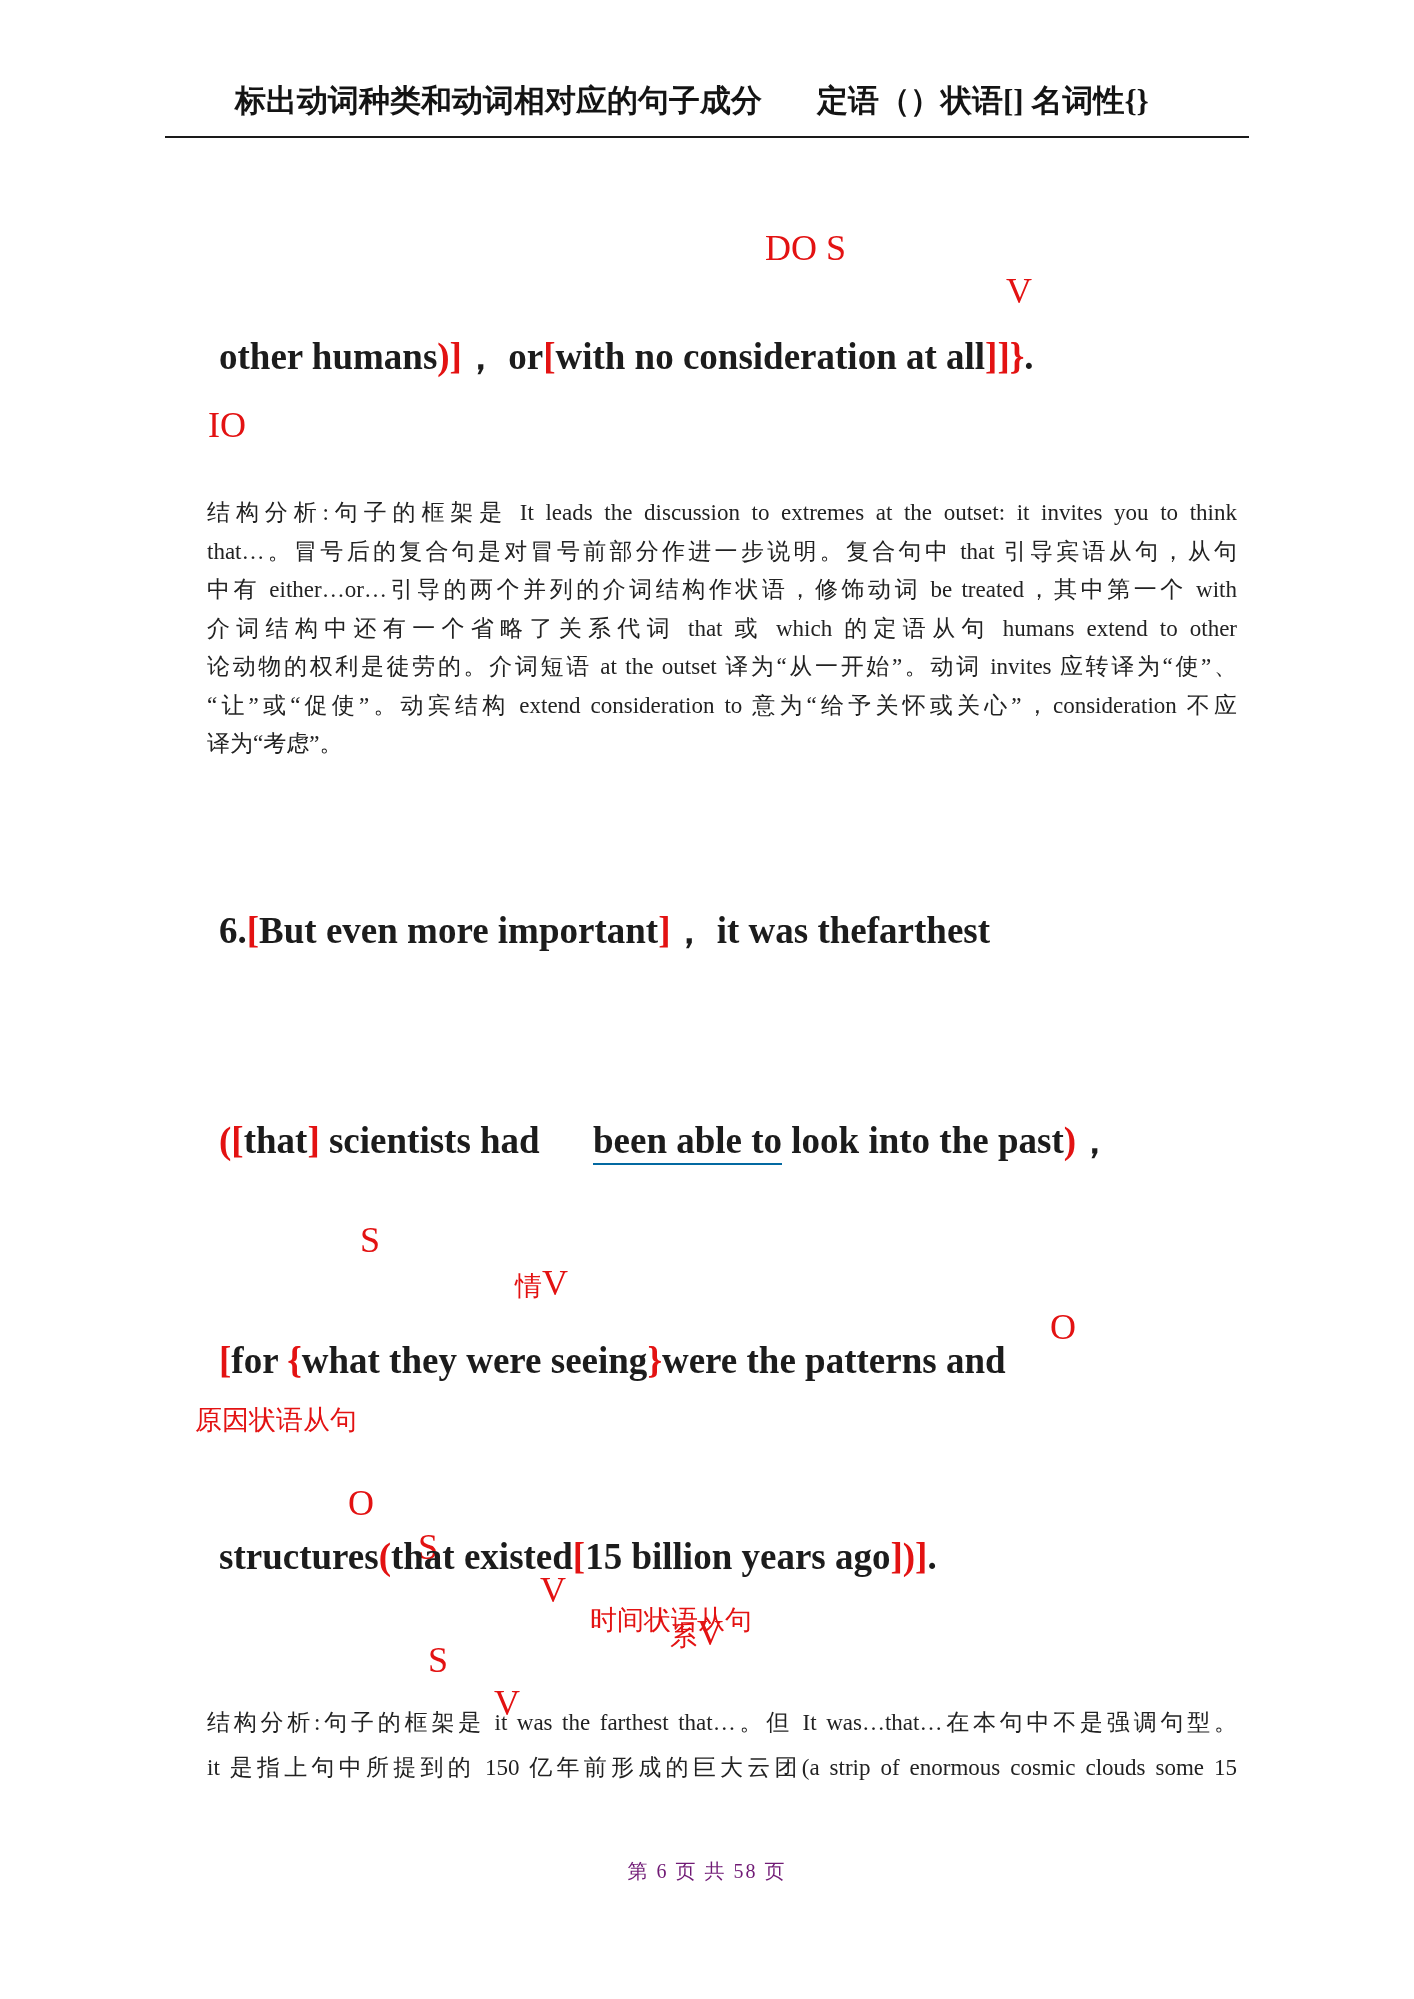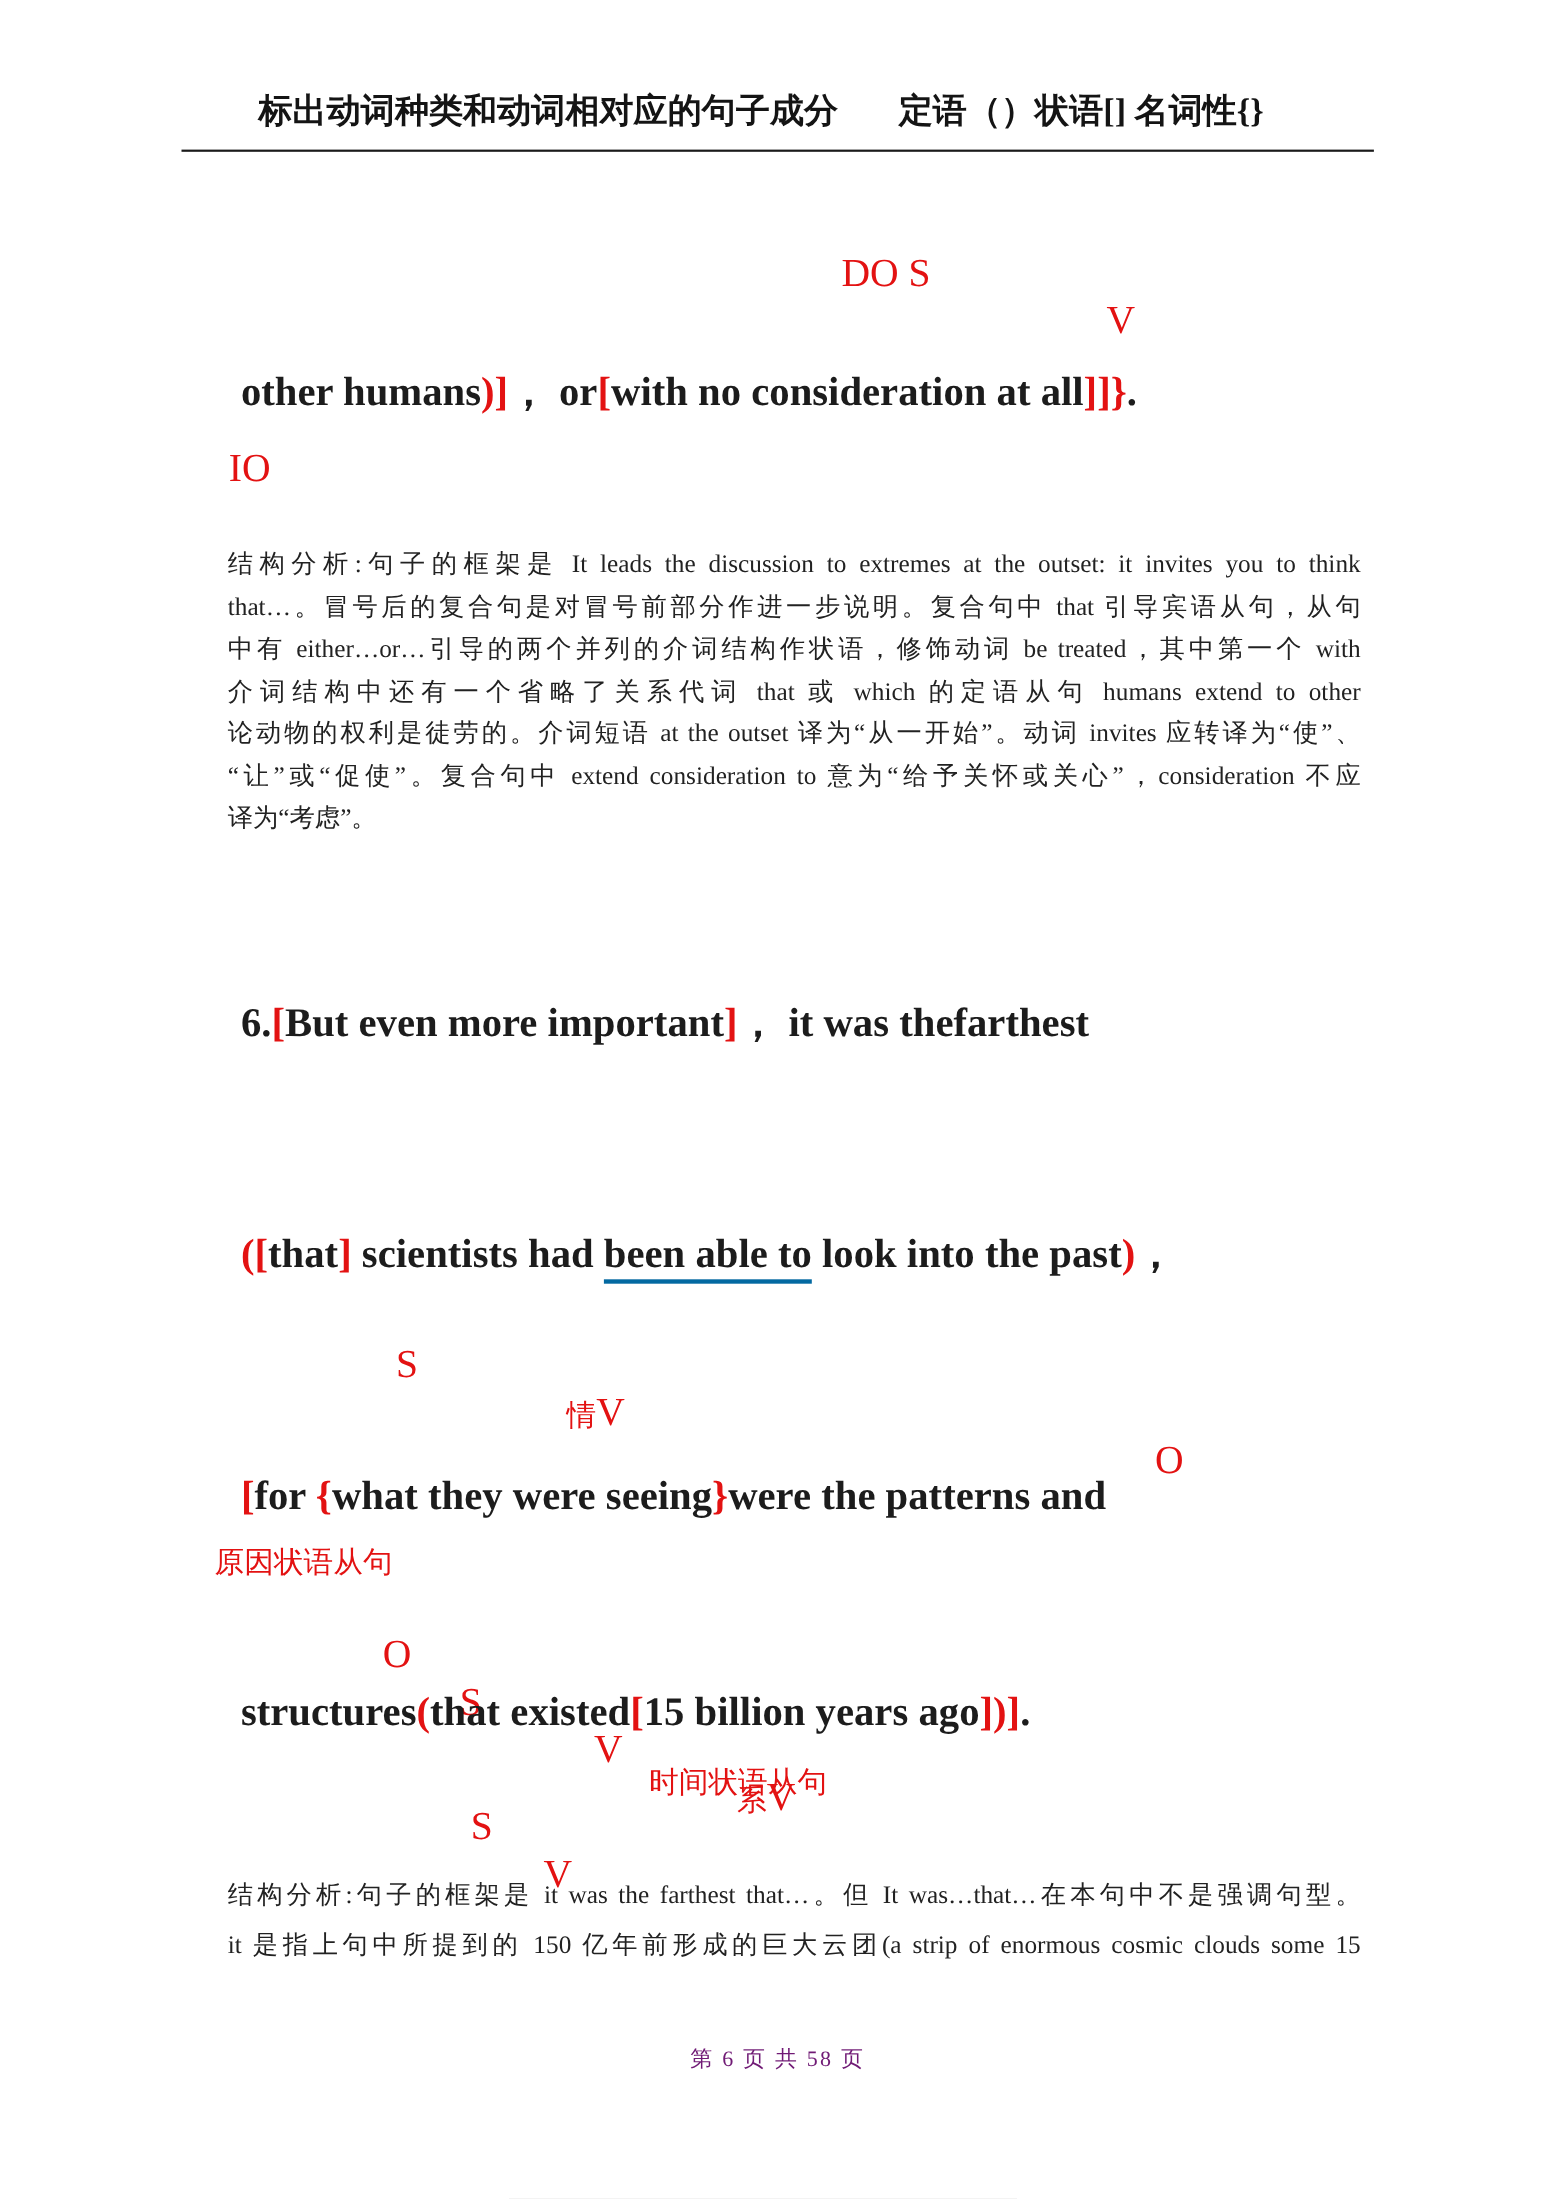--- a/index.html
+++ b/index.html
@@ -20,21 +20,21 @@
   .ann-small{font-size:27px;}
   .para{font-size:23px;color:#222222;}
   .para .ln{
     line-height:38.5px;
     text-align:justify;
     text-align-last:justify;
     white-space:normal;
   }
   .para .ln.last{text-align-last:auto;}
   .para2 .ln{line-height:45px;}
-  .underline-red{border-bottom:4px solid #0369a1;padding-bottom:2px;}
+  .underline-red{border-bottom:2px solid #0369a1;padding-bottom:2px;margin-left:44px;}
   .footer{font-size:20px;color:#701a75;text-align:center;letter-spacing:2px;}
 </style>
 </head>
 <body>
 
 <div class="page">
 
   <div class="abs hdr" style="left:235px;top:80px;">标出动词种类和动词相对应的句子成分</div>
   <div class="abs hdr" style="left:817px;top:80px;">定语（）状语[] 名词性{}</div>
   <div class="abs rule" style="left:165px;top:136px;width:1084px;"></div>
@@ -49,21 +49,21 @@
   </div>
 
   <div class="abs ann" style="left:208px;top:404px;">IO</div>
 
   <div class="abs para" style="left:207px;top:494px;width:1030px;">
     <div class="ln">结构分析:句子的框架是 It leads the discussion to extremes at the outset: it invites you to think</div>
     <div class="ln">that…。冒号后的复合句是对冒号前部分作进一步说明。复合句中 that 引导宾语从句，从句</div>
     <div class="ln">中有 either…or…引导的两个并列的介词结构作状语，修饰动词 be treated，其中第一个 with</div>
     <div class="ln">介词结构中还有一个省略了关系代词 that 或 which 的定语从句 humans extend to other</div>
     <div class="ln">论动物的权利是徒劳的。介词短语 at the outset 译为“从一开始”。动词 invites 应转译为“使”、</div>
-    <div class="ln">“让”或“促使”。复合句中 extend consideration to 意为“给予关怀或关心”，consideration 不应</div>
+    <div class="ln">“让”或“促使”。动宾结构 extend consideration to 意为“给予关怀或关心”，consideration 不应</div>
     <div class="ln last">译为“考虑”。</div>
   </div>
 
   <div class="abs bold-line" style="left:182px;top:862px;">
     <span>6.</span><span class="red">[</span><span>But even more important</span><span class="red">]</span><span>， it was thefarthest</span>
   </div>
 
 
   <div class="abs bold-line" style="left:182px;top:1072px;">
     <span class="red">([</span><span>that</span><span class="red">]</span><span> scientists had </span><span class="underline-red">been able to</span><span> look into the past</span><span class="red">)</span><span>，</span>

